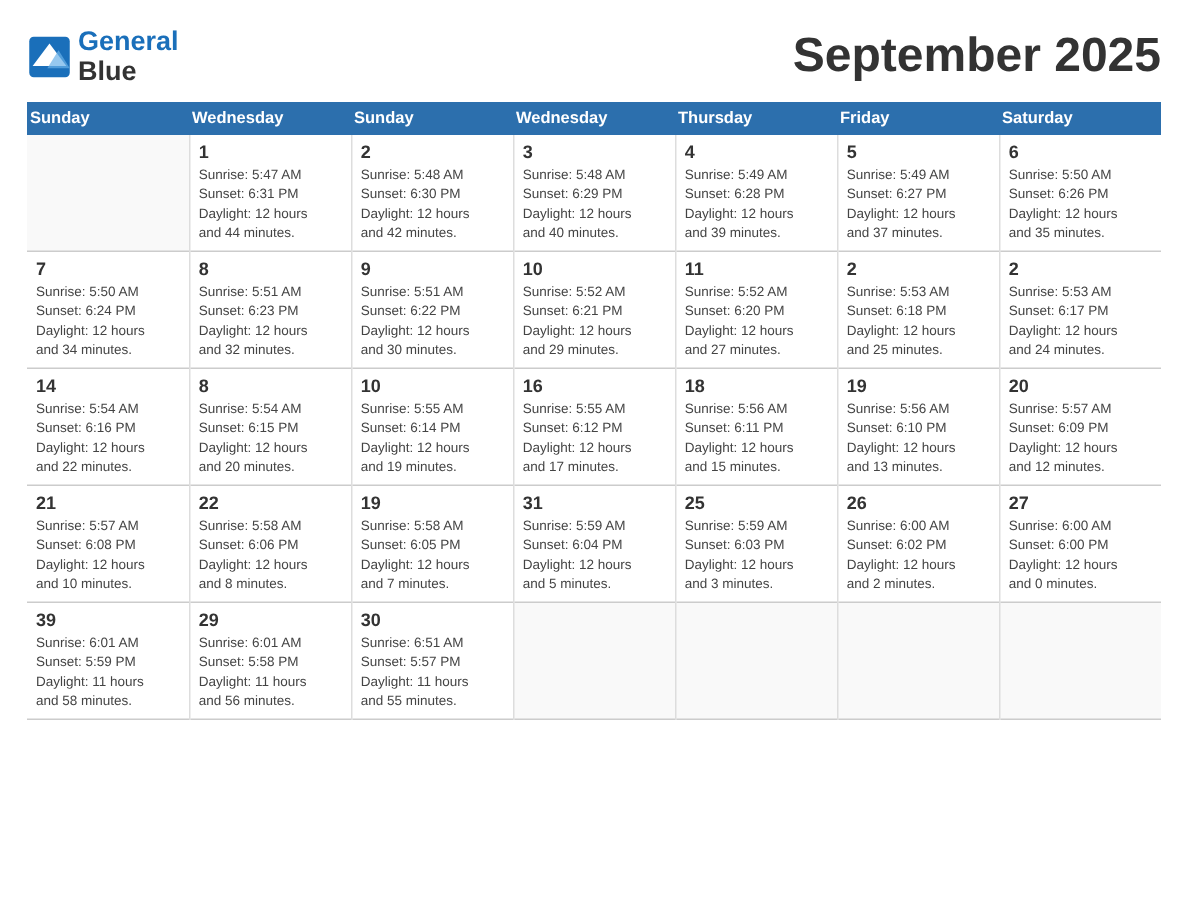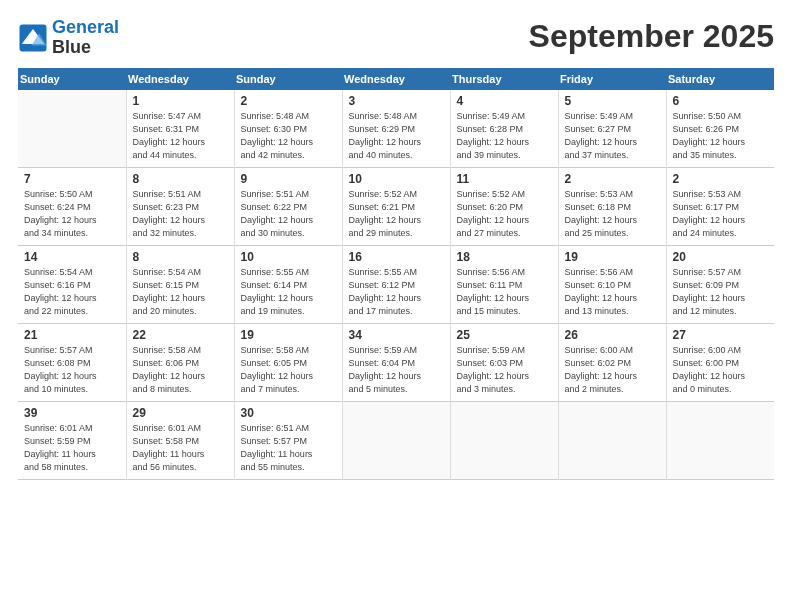--- a/index.html
+++ b/index.html
@@ -289,21 +289,21 @@
 and 8 minutes.</div>
           </td>
           <td>
             <span class="day-num">19</span>
             <div class="day-info" style="white-space: pre-line;">Sunrise: 5:58 AM
 Sunset: 6:05 PM
 Daylight: 12 hours
 and 7 minutes.</div>
           </td>
           <td>
-            <span class="day-num">34</span>
+            <span class="day-num">31</span>
             <div class="day-info" style="white-space: pre-line;">Sunrise: 5:59 AM
 Sunset: 6:04 PM
 Daylight: 12 hours
 and 5 minutes.</div>
           </td>
           <td>
             <span class="day-num">25</span>
             <div class="day-info" style="white-space: pre-line;">Sunrise: 5:59 AM
 Sunset: 6:03 PM
 Daylight: 12 hours

